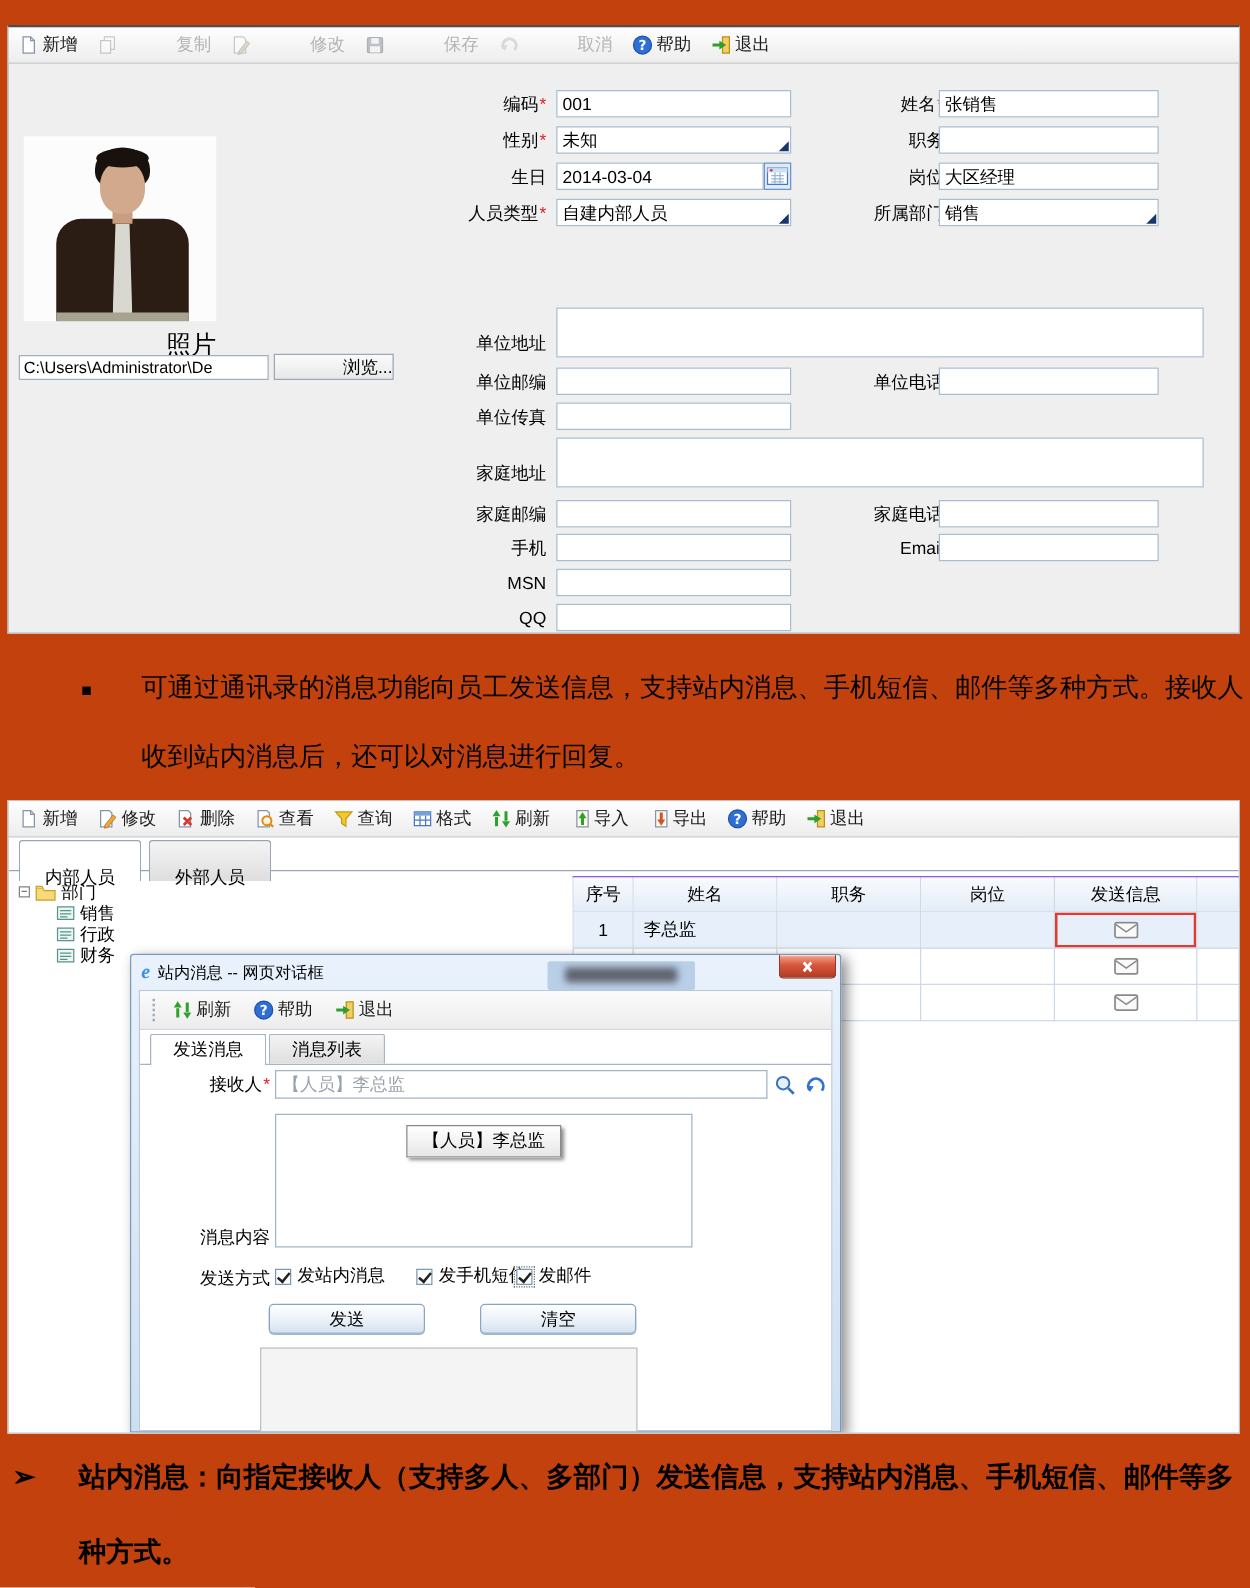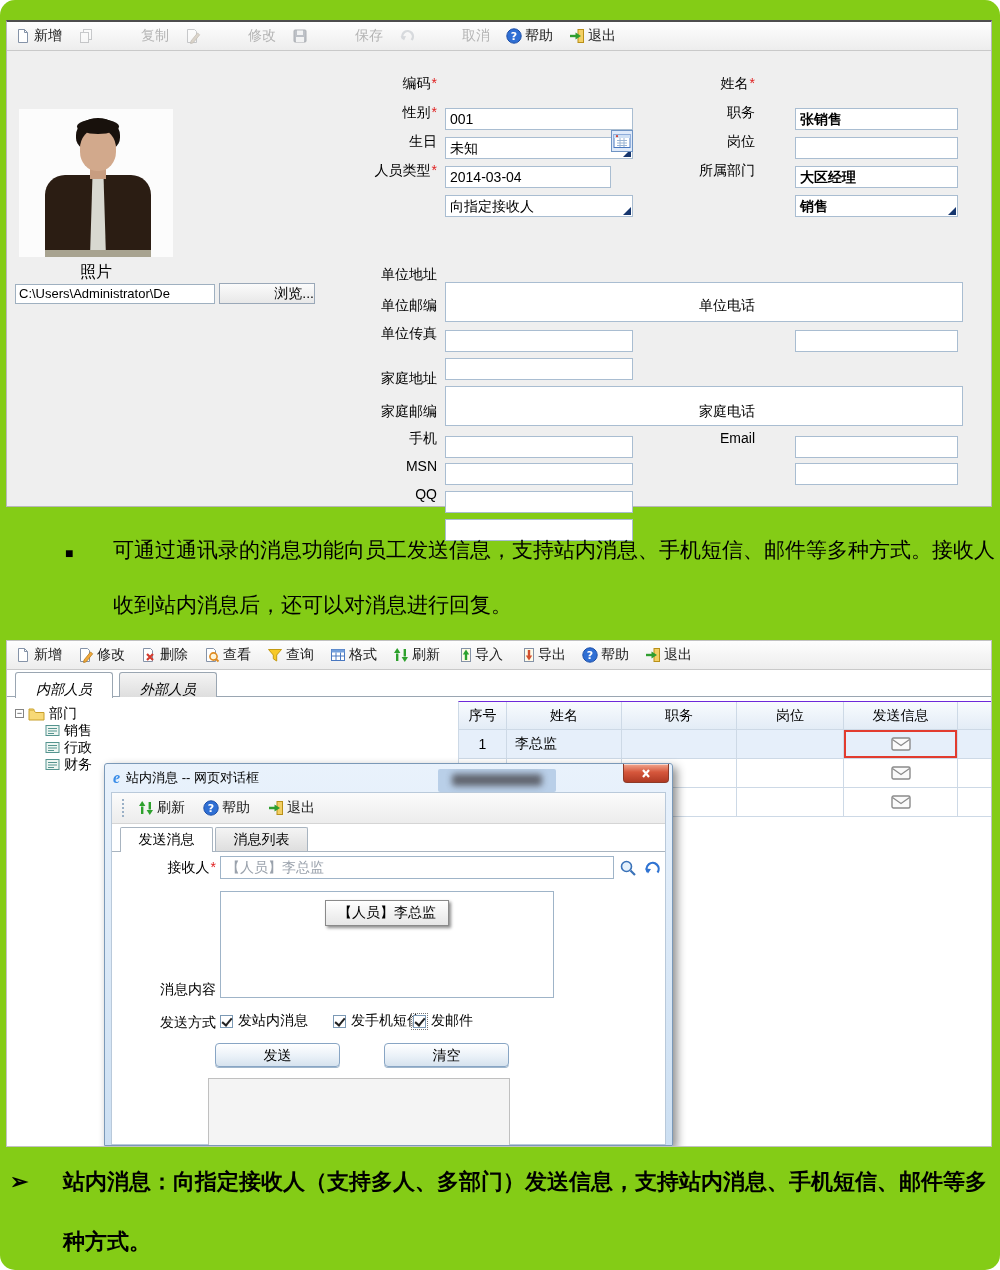--- a/index.html
+++ b/index.html
@@ -1,75 +1,75 @@
 <!DOCTYPE html>
 <html><head>
 <meta charset="utf-8">
 <style>
   html,body{margin:0;padding:0;background:#fff;}
-  .page{position:relative;width:1000px;height:1270px;background:#84cc16;overflow:hidden;
-        font-family:"Liberation Sans",sans-serif;color:#000;border-radius:15px;}
+  .page{position:relative;width:1000px;height:1270px;background:#c2410c;overflow:hidden;
+        font-family:"Liberation Sans",sans-serif;color:#000;}
   
   .tb{height:28px;background:linear-gradient(#fefefe,#ededed);border-bottom:1px solid #c9c9c9;
       display:flex;align-items:center;padding-left:8px;gap:16px;}
   .tbtn{display:flex;align-items:center;gap:3px;font-size:14px;color:#1a1a1a;cursor:pointer;white-space:nowrap;}
   .tbtn.dis{color:#b4b4b4;gap:47px;}
   .tbtn.dis .ic{opacity:.45;filter:grayscale(80%);}
   .ic{width:16px;height:16px;display:inline-block;flex:0 0 auto;}
   .ic svg{display:block;}
   
   .shot1{position:absolute;left:6px;top:20px;width:986px;height:487px;box-sizing:border-box;
          border:1px solid #b8b8b8;border-top:2px solid #4e4e4e;background:#efefef;}
   .fbody{position:absolute;left:0;top:30px;right:0;bottom:0;}
   .row{position:absolute;left:0;right:0;height:22px;}
   .lab{position:absolute;top:3px;font-size:14px;white-space:nowrap;}
   .lab-l{right:554px;}
   .lab-r{right:236px;}
   .req{color:#e02020;margin-left:1px;}
   .inp{position:absolute;height:22px;line-height:20px;border:1px solid #a9bdd1;background:#fff;
-       font-size:14px;padding:0 4px;box-sizing:border-box;white-space:nowrap;overflow:hidden;margin-top:36px;}
+       font-size:14px;padding:0 4px;box-sizing:border-box;white-space:nowrap;overflow:hidden;}
   .fld-l{left:438px;width:188px;}
-  .fld-r{left:788px;width:163px;font-weight:bold;}
+  .fld-r{left:744px;width:176px;}
   .fld-wide{left:438px;width:518px;}
   .area{height:40px;}
   .corner{position:absolute;right:1px;bottom:1px;width:0;height:0;
           border-left:8px solid transparent;border-bottom:8px solid #16366e;}
   .caret{position:absolute;left:4px;top:3px;width:1px;height:15px;background:#000;}
   .calbtn{position:absolute;left:604px;top:0;width:22px;height:22px;box-sizing:border-box;
           border:1px solid #6f94c4;background:#dfeafa;display:flex;align-items:center;justify-content:center;}
   
   .photo{position:absolute;left:12px;top:57px;width:154px;height:148px;background:#fcfcfc;overflow:hidden;}
   .ph-hair{position:absolute;left:57px;top:9px;width:44px;height:34px;background:#18110c;border-radius:50% 50% 42% 42%;}
   .ph-face{position:absolute;left:61px;top:20px;width:36px;height:42px;background:#d2a98c;border-radius:46%;}
   .ph-fring{position:absolute;left:58px;top:10px;width:42px;height:15px;background:#18110c;border-radius:50%;}
   .ph-neck{position:absolute;left:71px;top:58px;width:16px;height:12px;background:#c89d80;}
   .ph-body{position:absolute;left:26px;top:66px;width:106px;height:82px;background:#2b1d13;border-radius:20px 20px 0 0;}
   .ph-tie{position:absolute;left:71px;top:70px;width:16px;height:78px;background:#d8d8d0;
           clip-path:polygon(15% 0,85% 0,100% 100%,0 100%);}
   .ph-belt{position:absolute;left:26px;top:141px;width:106px;height:7px;background:#a8a390;}
-  .photocap{position:absolute;left:12px;top:210px;width:154px;text-align:center;font-size:16px;}
+  .photocap{position:absolute;left:12px;top:210px;width:154px;text-align:right;font-size:20px;}
   .pathinp{position:absolute;left:8px;top:232px;width:200px;height:20px;line-height:18px;border:1px solid #9fb0c0;
            background:#fff;font-size:13px;padding:0 3px;box-sizing:border-box;white-space:nowrap;overflow:hidden;}
   .browse{position:absolute;left:212px;top:231px;width:96px;height:21px;box-sizing:border-box;border:1px solid #9aa8b8;
           background:linear-gradient(#fbfbfb,#e8e8e8);font-size:14px;text-align:right;line-height:19px;}
   
   .para{position:absolute;font-family:"Liberation Serif",serif;color:#000;}
   .p1{left:63px;top:523px;width:932px;font-size:21px;line-height:55px;}
   .p1 .bl{position:absolute;left:2px;top:3px;font-size:14px;}
   .p1 .ptext{margin-left:50px;width:885px;}
   .p2{left:8px;top:1152px;width:988px;font-size:22px;line-height:60px;font-weight:bold;}
   .p2 .bl{position:absolute;left:2px;top:0;font-size:22px;}
   .p2 .ptext{margin-left:55px;width:930px;}
   
   .shot2{position:absolute;left:6px;top:640px;width:986px;height:507px;box-sizing:border-box;
          border:1px solid #c2c2c2;background:#fff;overflow:hidden;}
   .tabline{position:absolute;left:0;right:0;top:55px;border-top:1px solid #9aa6b2;}
   .tab{position:absolute;top:31px;height:25px;line-height:24px;text-align:center;font-size:14px;box-sizing:border-box;
        border:1px solid #9aa6b2;border-bottom:none;border-radius:3px 3px 0 0;
-       background:linear-gradient(#f4f4f4,#dedede);padding:4px 20px;z-index:1;font-style:italic;}
+       background:linear-gradient(#f4f4f4,#dedede);padding:16px 20px;z-index:1;}
   .tab.active{background:#fff;height:26px;z-index:2;}
   .tree{position:absolute;left:8px;top:64px;font-size:14px;}
   .tnode{display:flex;align-items:center;height:17px;gap:4px;}
   .tchildren{margin-left:30px;}
   .exp{width:9px;height:9px;box-sizing:border-box;border:1px solid #848484;background:#fff;font-size:9px;
        line-height:6px;text-align:center;color:#333;flex:0 0 auto;}
   
   .tbl{position:absolute;left:451px;top:60px;width:534px;font-size:14px;border-left:1px solid #cdd9e6;
        border-top:1px solid #6d28d9;z-index:1;}
   .trow{display:grid;grid-template-columns:48px 115px 115px 107px 114px 34px;height:29px;}
@@ -239,21 +239,21 @@
                 <path d="M4 7.5h10M4 10h10M4 12.5h10M7 5v9M11 5v9" stroke="#9ab4d4"></path>
               </svg>
             </span>
           </span>
         <span class="lab lab-r">岗位</span>
         <div class="inp fld-r"><span>大区经理</span></div>
       </div>
 
       <div class="row" style="top:107px">
         <span class="lab lab-l"><span>人员类型</span><span class="req">*</span></span>
-        <div class="inp fld-l"><span>向指定接收人</span><span class="corner"></span></div>
+        <div class="inp fld-l"><span>自建内部人员</span><span class="corner"></span></div>
         <span class="lab lab-r">所属部门</span>
         <div class="inp fld-r"><span>销售</span><span class="corner"></span></div>
       </div>
 
 
 
       <div class="row" style="top:194px;height:40px">
         <span class="lab lab-l" style="top:20px">单位地址</span>
         <div class="inp area fld-wide"><span></span></div>
       </div>

